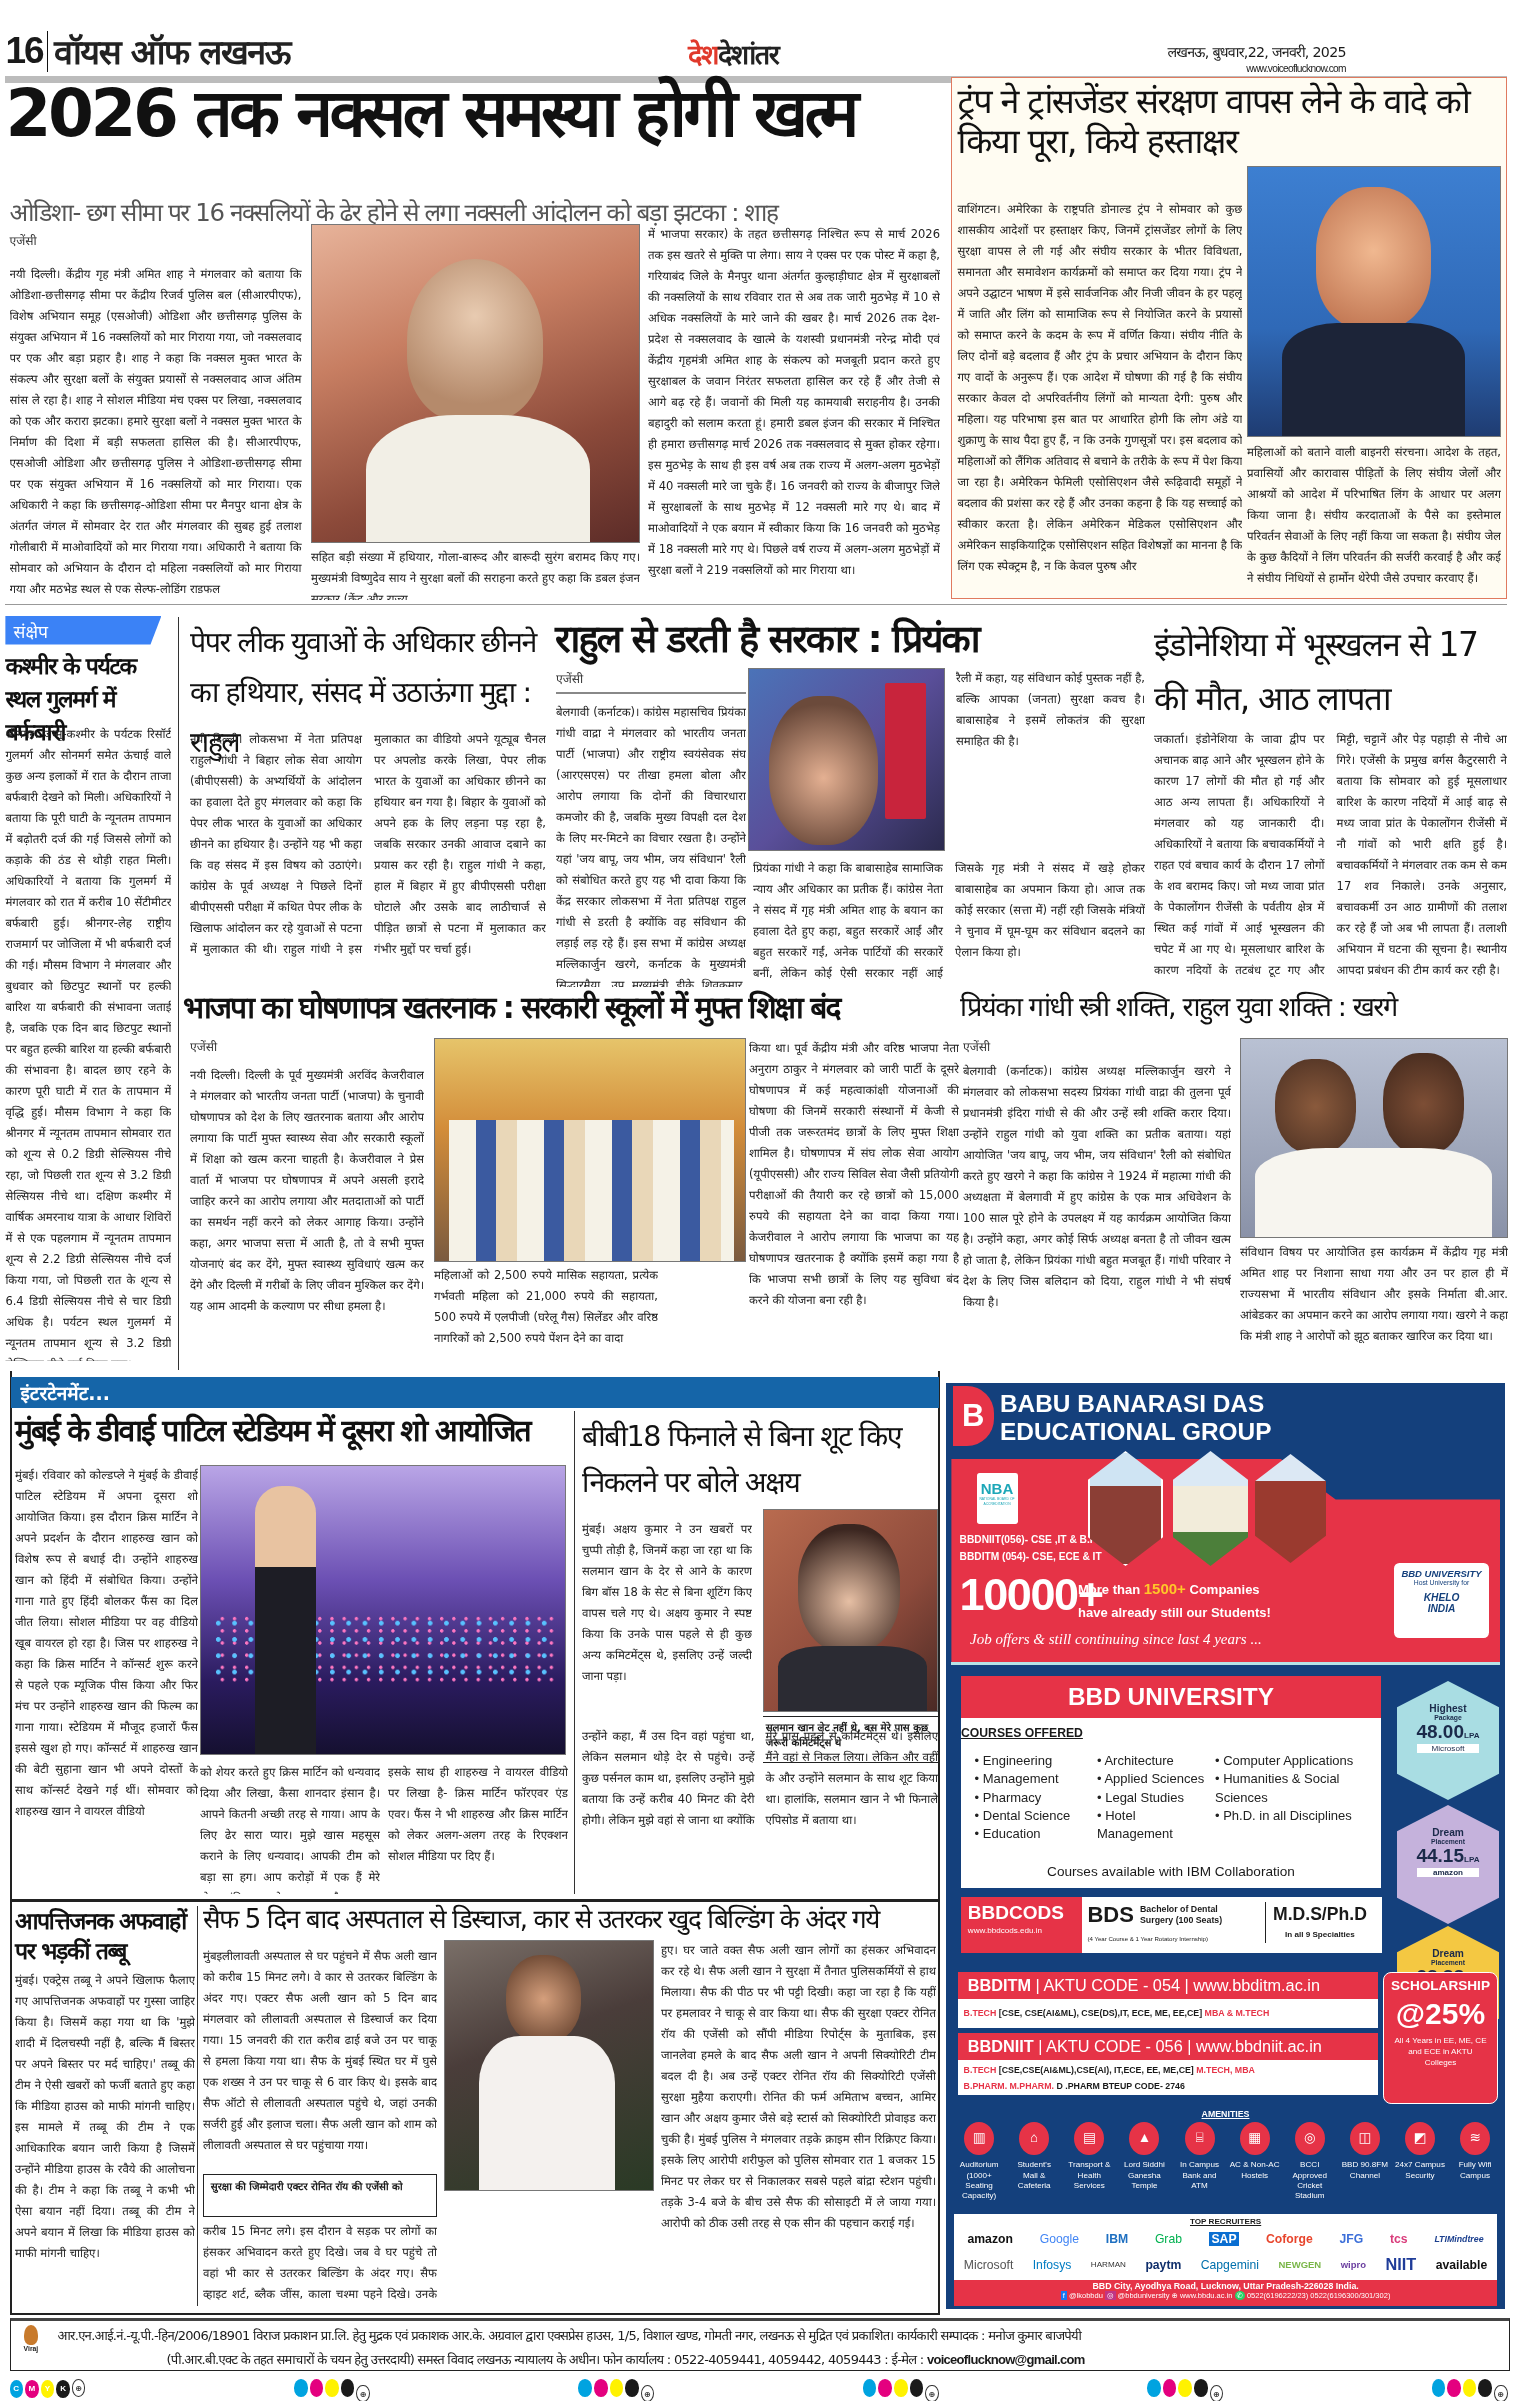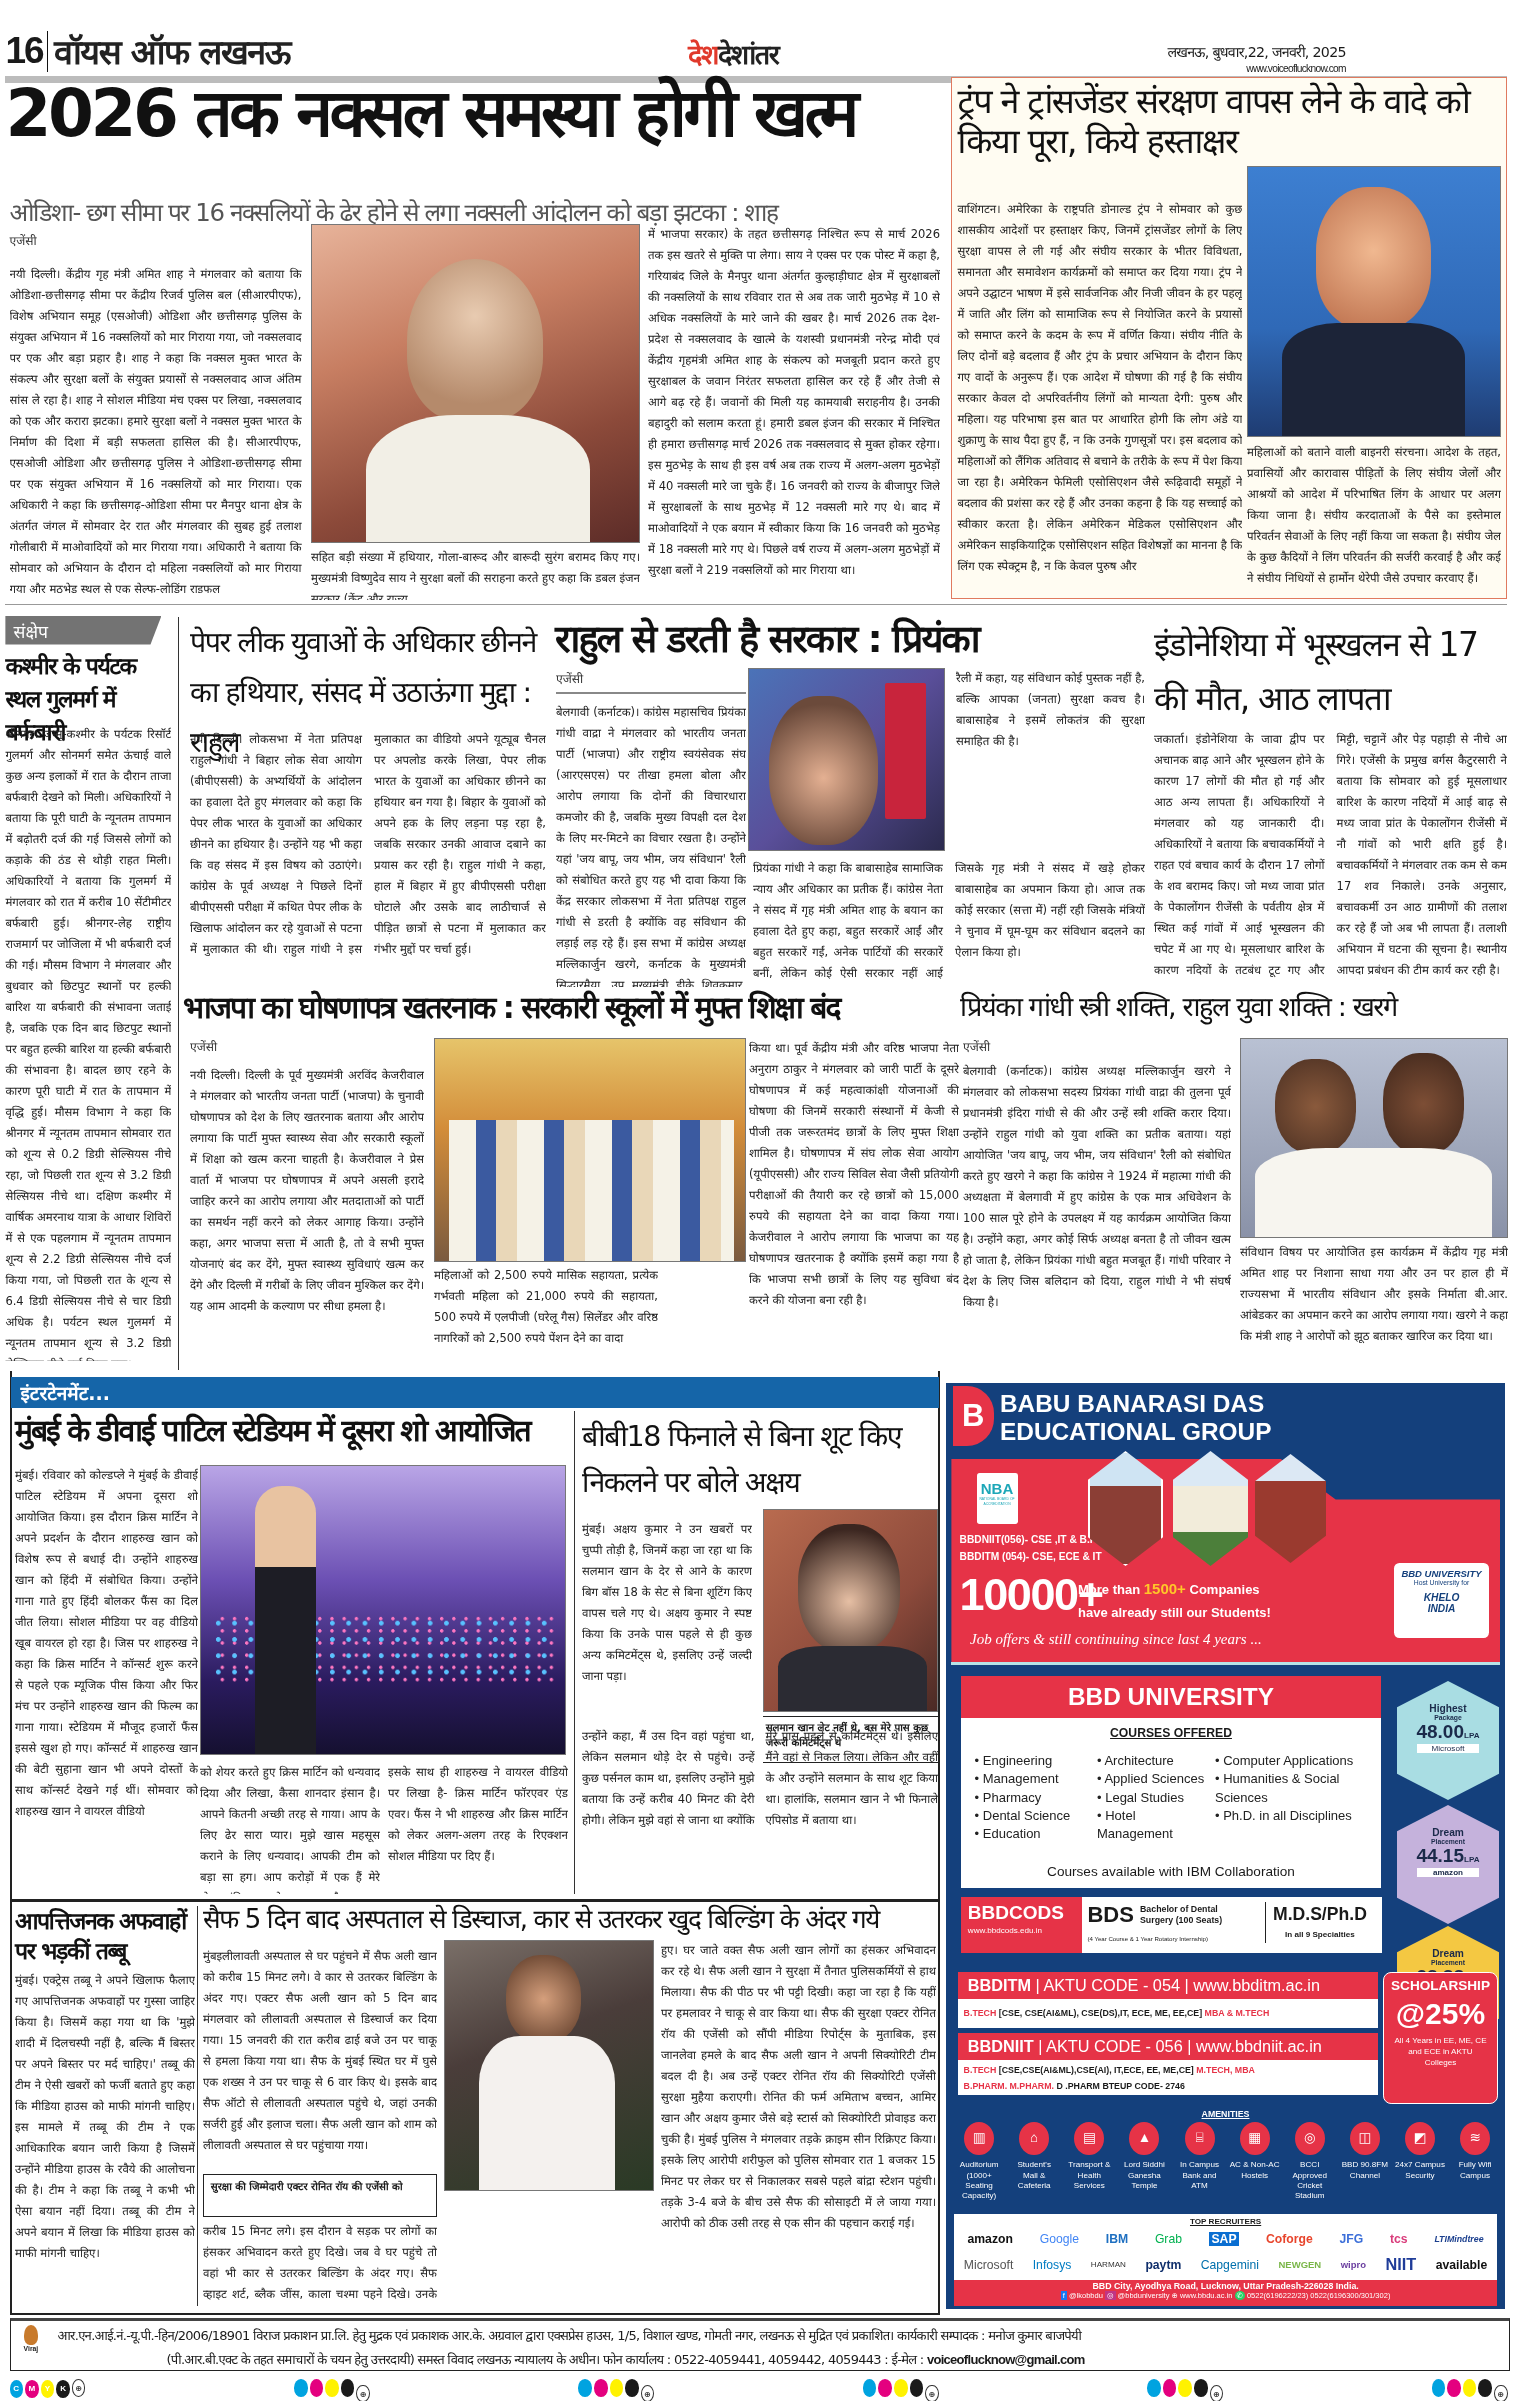--- a/index.html
+++ b/index.html
@@ -53,21 +53,21 @@
   <div class="abs body-text" style="left:5.4px;top:121px;width:285px;height:395px">वाशिंगटन। अमेरिका के राष्ट्रपति डोनाल्ड ट्रंप ने सोमवार को कुछ शासकीय आदेशों पर हस्ताक्षर किए, जिनमें ट्रांसजेंडर लोगों के लिए सुरक्षा वापस ले ली गई और संघीय सरकार के भीतर विविधता, समानता और समावेशन कार्यक्रमों को समाप्त कर दिया गया। ट्रंप ने अपने उद्घाटन भाषण में इसे सार्वजनिक और निजी जीवन के हर पहलू में जाति और लिंग को सामाजिक रूप से नियोजित करने के प्रयासों को समाप्त करने के कदम के रूप में वर्णित किया। संघीय नीति के लिए दोनों बड़े बदलाव हैं और ट्रंप के प्रचार अभियान के दौरान किए गए वादों के अनुरूप हैं। एक आदेश में घोषणा की गई है कि संघीय सरकार केवल दो अपरिवर्तनीय लिंगों को मान्यता देगी: पुरुष और महिला। यह परिभाषा इस बात पर आधारित होगी कि लोग अंडे या शुक्राणु के साथ पैदा हुए हैं, न कि उनके गुणसूत्रों पर। इस बदलाव को महिलाओं को लैंगिक अतिवाद से बचाने के तरीके के रूप में पेश किया जा रहा है। अमेरिकन फेमिली एसोसिएशन जैसे रूढ़िवादी समूहों ने बदलाव की प्रशंसा कर रहे हैं और उनका कहना है कि यह सच्चाई को स्वीकार करता है। लेकिन अमेरिकन मेडिकल एसोसिएशन और अमेरिकन साइकियाट्रिक एसोसिएशन सहित विशेषज्ञों का मानना है कि लिंग एक स्पेक्ट्रम है, न कि केवल पुरुष और</div>
   <div class="photo" style="left:295px;top:88px;width:254px;height:271px;background:linear-gradient(180deg,#3d7fd1 0%,#2f69b7 60%,#1f3c72 100%)">
     <div class="abs" style="left:68px;top:20.3px;width:115px;height:142px;border-radius:45% 45% 40% 40%;background:radial-gradient(circle at 50% 45%,#f0b890,#c47a56 80%)"></div>
     <div class="abs" style="left:34px;top:156px;width:183px;height:115px;border-radius:30% 30% 0 0;background:#1c2438"></div>
   </div>
   <div class="abs body-text" style="left:295px;top:364px;width:254px;height:153px">महिलाओं को बताने वाली बाइनरी संरचना। आदेश के तहत, प्रवासियों और कारावास पीड़ितों के लिए संघीय जेलों और आश्रयों को आदेश में परिभाषित लिंग के आधार पर अलग किया जाना है। संघीय करदाताओं के पैसे का इस्तेमाल परिवर्तन सेवाओं के लिए नहीं किया जा सकता है। संघीय जेल के कुछ कैदियों ने लिंग परिवर्तन की सर्जरी करवाई है और कई ने संघीय निधियों से हार्मोन थेरेपी जैसे उपचार करवाए हैं।</div>
 </div>
 
 <div class="rule-h" style="left:5.4px;top:604px;width:1502px;height:1.4px;background:#999"></div>
 
-<div class="abs" style="left:5.4px;top:616px;width:156px;height:28.5px;background:#737373;clip-path:polygon(0 0,100% 0,93% 100%,0 100%)">
+<div class="abs" style="left:5.4px;top:616px;width:156px;height:28.5px;background:#3b82f6;clip-path:polygon(0 0,100% 0,93% 100%,0 100%)">
   <span style="position:absolute;left:8.1px;top:2.7px;color:#fff;font-size:17.6px;font-family:'DejaVu Sans',sans-serif">संक्षेप</span>
 </div>
 <div class="abs hl" style="left:5.4px;top:650px;width:166px;font-size:23px;line-height:33px;letter-spacing:-1.4px">कश्मीर के पर्यटक स्थल गुलमर्ग में बर्फबारी</div>
 <div class="abs body-text" style="left:5.4px;top:724px;width:166px;height:637px">श्रीनगर। जम्मू-कश्मीर के पर्यटक रिसॉर्ट गुलमर्ग और सोनमर्ग समेत ऊंचाई वाले कुछ अन्य इलाकों में रात के दौरान ताजा बर्फबारी देखने को मिली। अधिकारियों ने बताया कि पूरी घाटी के न्यूनतम तापमान में बढ़ोतरी दर्ज की गई जिससे लोगों को कड़ाके की ठंड से थोड़ी राहत मिली। अधिकारियों ने बताया कि गुलमर्ग में मंगलवार को रात में करीब 10 सेंटीमीटर बर्फबारी हुई। श्रीनगर-लेह राष्ट्रीय राजमार्ग पर जोजिला में भी बर्फबारी दर्ज की गई। मौसम विभाग ने मंगलवार और बुधवार को छिटपुट स्थानों पर हल्की बारिश या बर्फबारी की संभावना जताई है, जबकि एक दिन बाद छिटपुट स्थानों पर बहुत हल्की बारिश या हल्की बर्फबारी की संभावना है। बादल छाए रहने के कारण पूरी घाटी में रात के तापमान में वृद्धि हुई। मौसम विभाग ने कहा कि श्रीनगर में न्यूनतम तापमान सोमवार रात को शून्य से 0.2 डिग्री सेल्सियस नीचे रहा, जो पिछली रात शून्य से 3.2 डिग्री सेल्सियस नीचे था। दक्षिण कश्मीर में वार्षिक अमरनाथ यात्रा के आधार शिविरों में से एक पहलगाम में न्यूनतम तापमान शून्य से 2.2 डिग्री सेल्सियस नीचे दर्ज किया गया, जो पिछली रात के शून्य से 6.4 डिग्री सेल्सियस नीचे से चार डिग्री अधिक है। पर्यटन स्थल गुलमर्ग में न्यूनतम तापमान शून्य से 3.2 डिग्री सेल्सियस नीचे दर्ज किया गया।</div>
 <div class="rule-v" style="left:178px;top:617px;height:753px;width:1.4px"></div>
 
 <div class="abs hl-light" style="left:190px;top:618px;width:353px;font-size:28.5px;line-height:50px;letter-spacing:-1.4px">पेपर लीक युवाओं के अधिकार छीनने का हथियार, संसद में उठाऊंगा मुद्दा : राहुल</div>
 <div class="abs body-text" style="left:190px;top:729px;width:356px;height:258px;column-count:2;column-gap:12.2px">नयी दिल्ली। लोकसभा में नेता प्रतिपक्ष राहुल गांधी ने बिहार लोक सेवा आयोग (बीपीएससी) के अभ्यर्थियों के आंदोलन का हवाला देते हुए मंगलवार को कहा कि पेपर लीक भारत के युवाओं का अधिकार छीनने का हथियार है। उन्होंने यह भी कहा कि वह संसद में इस विषय को उठाएंगे। कांग्रेस के पूर्व अध्यक्ष ने पिछले दिनों बीपीएससी परीक्षा में कथित पेपर लीक के खिलाफ आंदोलन कर रहे युवाओं से पटना में मुलाकात की थी। राहुल गांधी ने इस मुलाकात का वीडियो अपने यूट्यूब चैनल पर अपलोड करके लिखा, पेपर लीक भारत के युवाओं का अधिकार छीनने का हथियार बन गया है। बिहार के युवाओं को अपने हक के लिए लड़ना पड़ रहा है, जबकि सरकार उनकी आवाज दबाने का प्रयास कर रही है। राहुल गांधी ने कहा, हाल में बिहार में हुए बीपीएससी परीक्षा घोटाले और उसके बाद लाठीचार्ज से पीड़ित छात्रों से पटना में मुलाकात कर गंभीर मुद्दों पर चर्चा हुई।</div>
 
 <div class="abs hl" style="left:555px;top:618px;width:590px;font-size:38px;letter-spacing:-2px">राहुल से डरती है सरकार : प्रियंका</div>
@@ -178,21 +178,21 @@
   <div class="abs" style="left:448px;top:180px;width:95px;height:75px;background:#fff;border-radius:5.4px;text-align:center">
     <div style="font-size:9.5px;font-weight:bold;color:#14407c;padding-top:5.4px;font-style:italic">BBD UNIVERSITY</div>
     <div style="font-size:6.8px;color:#14407c">Host University for</div>
     <div style="font-size:10.2px;font-weight:bold;color:#14407c;font-style:italic;margin-top:5.4px">KHELO</div>
     <div style="font-size:10.2px;font-weight:bold;color:#14407c;font-style:italic">INDIA</div>
   </div>
   <div class="abs" style="left:5.4px;top:279px;width:549px;height:3.4px;background:#b7e3e8"></div>
 
   <div class="abs red" style="left:15px;top:293px;width:420px;height:42px;font-size:24.4px;font-weight:bold;text-align:center;line-height:42px">BBD UNIVERSITY</div>
   <div class="abs" style="left:15px;top:335px;width:420px;height:170px;background:#fff">
-    <div style="text-align:center;font-size:12.2px;font-weight:bold;text-decoration:underline;margin-top:8.1px">COURSES OFFERED</div>
+    <div style="font-size:12.2px;font-weight:bold;text-decoration:underline;margin-top:8.1px">COURSES OFFERED</div>
     <ul class="course-list" style="position:absolute;left:13.6px;top:34px;width:115px">
       <li>Engineering</li>
       <li>Management</li>
       <li>Pharmacy</li>
       <li>Dental Science</li>
       <li>Education</li>
     </ul>
     <ul class="course-list" style="position:absolute;left:136px;top:34px;width:109px">
       <li>Architecture</li>
       <li>Applied Sciences</li>

